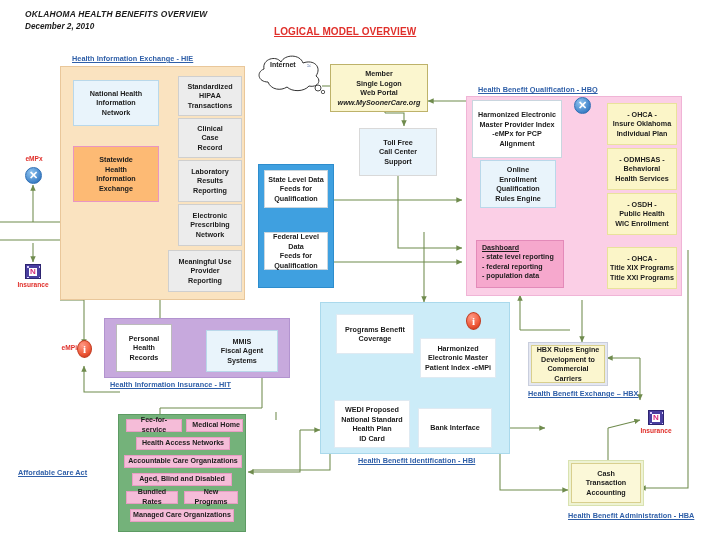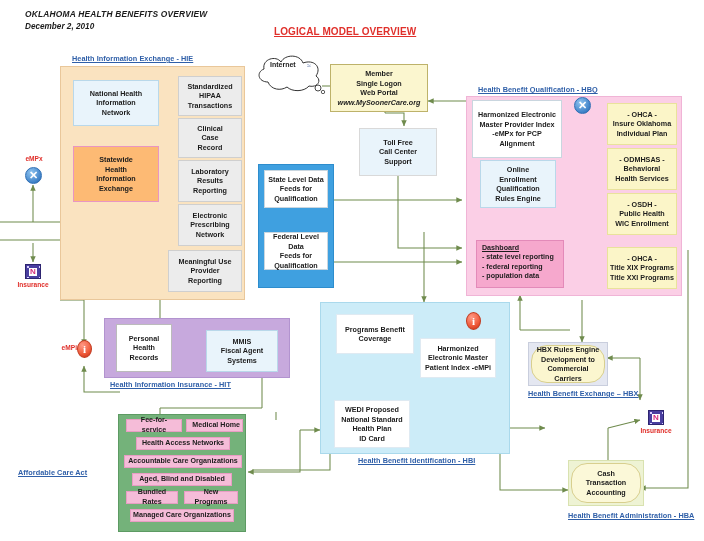--- a/index.html
+++ b/index.html
@@ -47,21 +47,21 @@
   .box {
     border:1px solid #9fb0bf; background:#ffffff;
     display:flex; align-items:center; justify-content:center; text-align:center;
     font-size:7.2px; line-height:1.32; font-weight:bold; color:#1c1c1c;
     padding:1px 2px;
   }
   .box-blue   { background:#e9f4fb; border-color:#b9d8ea; }
   .box-grey   { background:#ececec; border-color:#cfcfcf; }
   .box-pinkst { background:#fdba74; border-color:#e995c3; }
   .box-yellow { background:#fbf5c8; border-color:#e9e29b; }
-  .box-cream  { background:#fbf6cf; border-color:#d8cf8e;border-radius:16px; }
+  .box-cream  { background:#fbf6cf; border-color:#d8cf8e; }
   .box-white  { background:#ffffff; border-color:#c9d6df; }
   .box-dash   { background:#f6a8cd; border-color:#e38ab9; }
   .box-aca    { background:#f5bcd8; border-color:#e89dc3; font-size:7.1px; }
   .box-portal { background:#fbf6cf; border-color:#bdb26a; }
 
   .box .inner { width:100%; }
   .url { font-style:italic; font-weight:bold; }
 
   .dash-txt {
     display:block; text-align:left; width:100%; font-size:7.1px;
@@ -362,20 +362,23 @@
     </div>
 
   <div class="abs iicon" style="left:466px; top:312px;">
     <span>i</span>
     </div>
 
   <div class="abs box box-white" style="left:334px; top:400px; width:76px; height:48px; border-color:#dfeaf2;">
     <span class="inner">WEDI Proposed<br>National Standard<br>Health Plan<br>ID Card</span>
     </div>
 
+  <div class="abs box box-white" style="left:418px; top:408px; width:74px; height:40px; border-color:#dfeaf2;">
+    <span class="inner">Bank Interface</span>
+    </div>
 
   <div class="abs panel panel-hbx" style="left:528px; top:342px; width:80px; height:44px;"></div>
   <div class="abs box box-cream" style="left:531px; top:345px; width:74px; height:38px;">
     <span class="inner">HBX Rules Engine<br>Development to<br>Commercial Carriers</span>
     </div>
   <div class="abs cap" style="left:528px; top:389px;">Health Benefit Exchange – HBX</div>
 
   <div class="abs nicon" style="left:648px; top:410px;">
     <span>N</span>
     </div>

